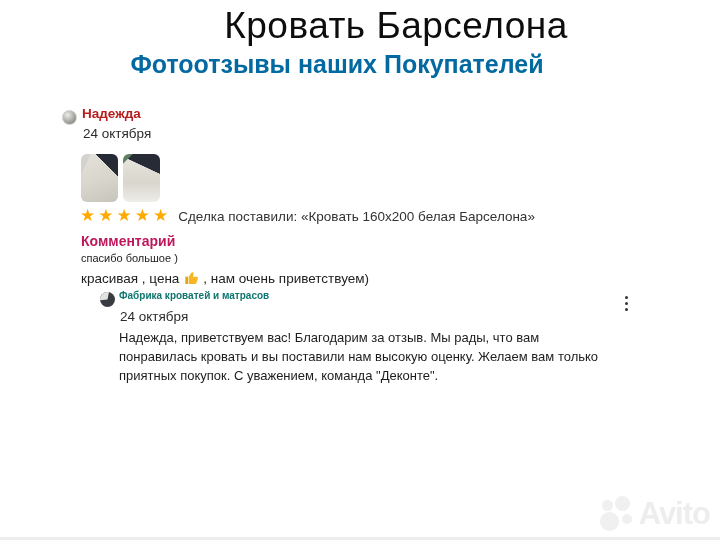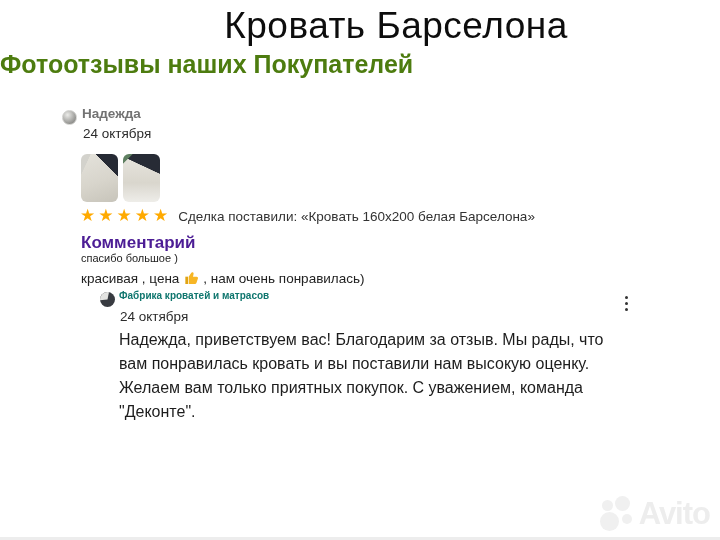--- a/index.html
+++ b/index.html
@@ -13,34 +13,35 @@
 
   .page-title {
     position: absolute; left: 0; top: 5px; width: 720px;
     text-align: center;
     font-size: 37px; font-weight: 400; color: #0d0d0d;
     letter-spacing: 0.5px;
     padding-left: 36px;
   }
   .page-subtitle {
     position: absolute; left: 0; top: 50px; width: 674px;
-    font-size: 25px; font-weight: 700; color: #4d7c0f;
+    text-align: center;
+    font-size: 25px; font-weight: 700; color: #0369a1;
   }
 
   
   .avatar-user {
     position: absolute; left: 62px; top: 110px;
     width: 15px; height: 15px; border-radius: 50%;
     background: radial-gradient(circle at 35% 30%, #ecece9, #a7a7a4 55%, #6f6f6c);
     border: 1px solid #cfcfcc;
     box-sizing: border-box;
   }
   .user-name {
     position: absolute; left: 82px; top: 106px;
-    font-size: 13.5px; font-weight: 700; color: #737373;
+    font-size: 13.5px; font-weight: 700; color: #b91c1c;
   }
   .user-date {
     position: absolute; left: 83px; top: 126px;
     font-size: 13.5px; color: #2c2c2c;
   }
 
   
   .photos { position: absolute; left: 81px; top: 154px; display: flex; gap: 5px; }
   .photo {
     width: 37px; height: 48px; border-radius: 6px; overflow: hidden;
@@ -66,21 +67,21 @@
   }
   .stars {
     color: #ffaa00; font-size: 17px; letter-spacing: 3px;
     line-height: 22px; margin-right: 7px; white-space: nowrap;
   }
   .deal-text { font-size: 13.5px; color: #333333; white-space: nowrap; }
 
   
   .comment-label {
     position: absolute; left: 81px; top: 233px;
-    font-size: 17px; font-weight: 700; color: #4c1d95;
+    font-size: 14px; font-weight: 700; color: #be185d;
   }
   .comment-line-1 {
     position: absolute; left: 81px; top: 252px;
     font-size: 11px; color: #222222;
   }
   .comment-line-2 {
     position: absolute; left: 81px; top: 270px;
     font-size: 13.5px; color: #222222;
     display: flex; align-items: center; justify-content: center;
   }
@@ -100,21 +101,21 @@
   .reply-name {
     position: absolute; left: 119px; top: 290px;
     font-size: 10px; font-weight: 700; color: #0f766e;
   }
   .reply-date {
     position: absolute; left: 120px; top: 309px;
     font-size: 13.5px; color: #2c2c2c;
   }
   .reply-text {
     position: absolute; left: 119px; top: 328px; width: 497px;
-    font-size: 16px; line-height: 24px; color: #1d1d1d;
+    font-size: 13px; line-height: 19px; color: #1d1d1d;
   }
 
   
   .kebab {
     position: absolute; left: 618px; top: 293px;
     width: 16px; height: 20px;
     display: flex; flex-direction: column; align-items: center;
     justify-content: center; gap: 3px; cursor: pointer;
   }
   .kebab .dot { width: 3px; height: 3px; border-radius: 50%; background: #333; }
@@ -162,21 +163,21 @@
   </div>
 
   <div class="comment-label">Комментарий</div>
   <div class="comment-line-1">спасибо большое )</div>
   <div class="comment-line-2">
     <span>красивая , цена</span>
     <svg class="thumb-icon" viewBox="0 0 24 24">
       <path d="M2 10h4v11H2z" fill="#e0a414"></path>
       <path d="M7 21h9.5c1 0 1.8-.6 2.1-1.5l2.3-6.9c.4-1.3-.5-2.6-1.9-2.6h-5.5l.9-4.2c.2-1-.4-2-1.4-2.3-.8-.2-1.6.1-2 .8L7 10z" fill="#f7b625"></path>
     </svg>
-    <span>, нам очень понравилась)</span>
+    <span>, нам очень приветствуем)</span>
   </div>
 
   <div class="avatar-seller"></div>
   <div class="reply-name">Фабрика кроватей и матрасов</div>
   <div class="reply-date">24 октября</div>
   <div class="reply-text">Надежда, приветствуем вас! Благодарим за отзыв. Мы рады, что вам понравилась кровать и вы поставили нам высокую оценку. Желаем вам только приятных покупок. С уважением, команда "Деконте".</div>
 
   <div class="kebab">
     <div class="dot"></div>
     <div class="dot"></div>

